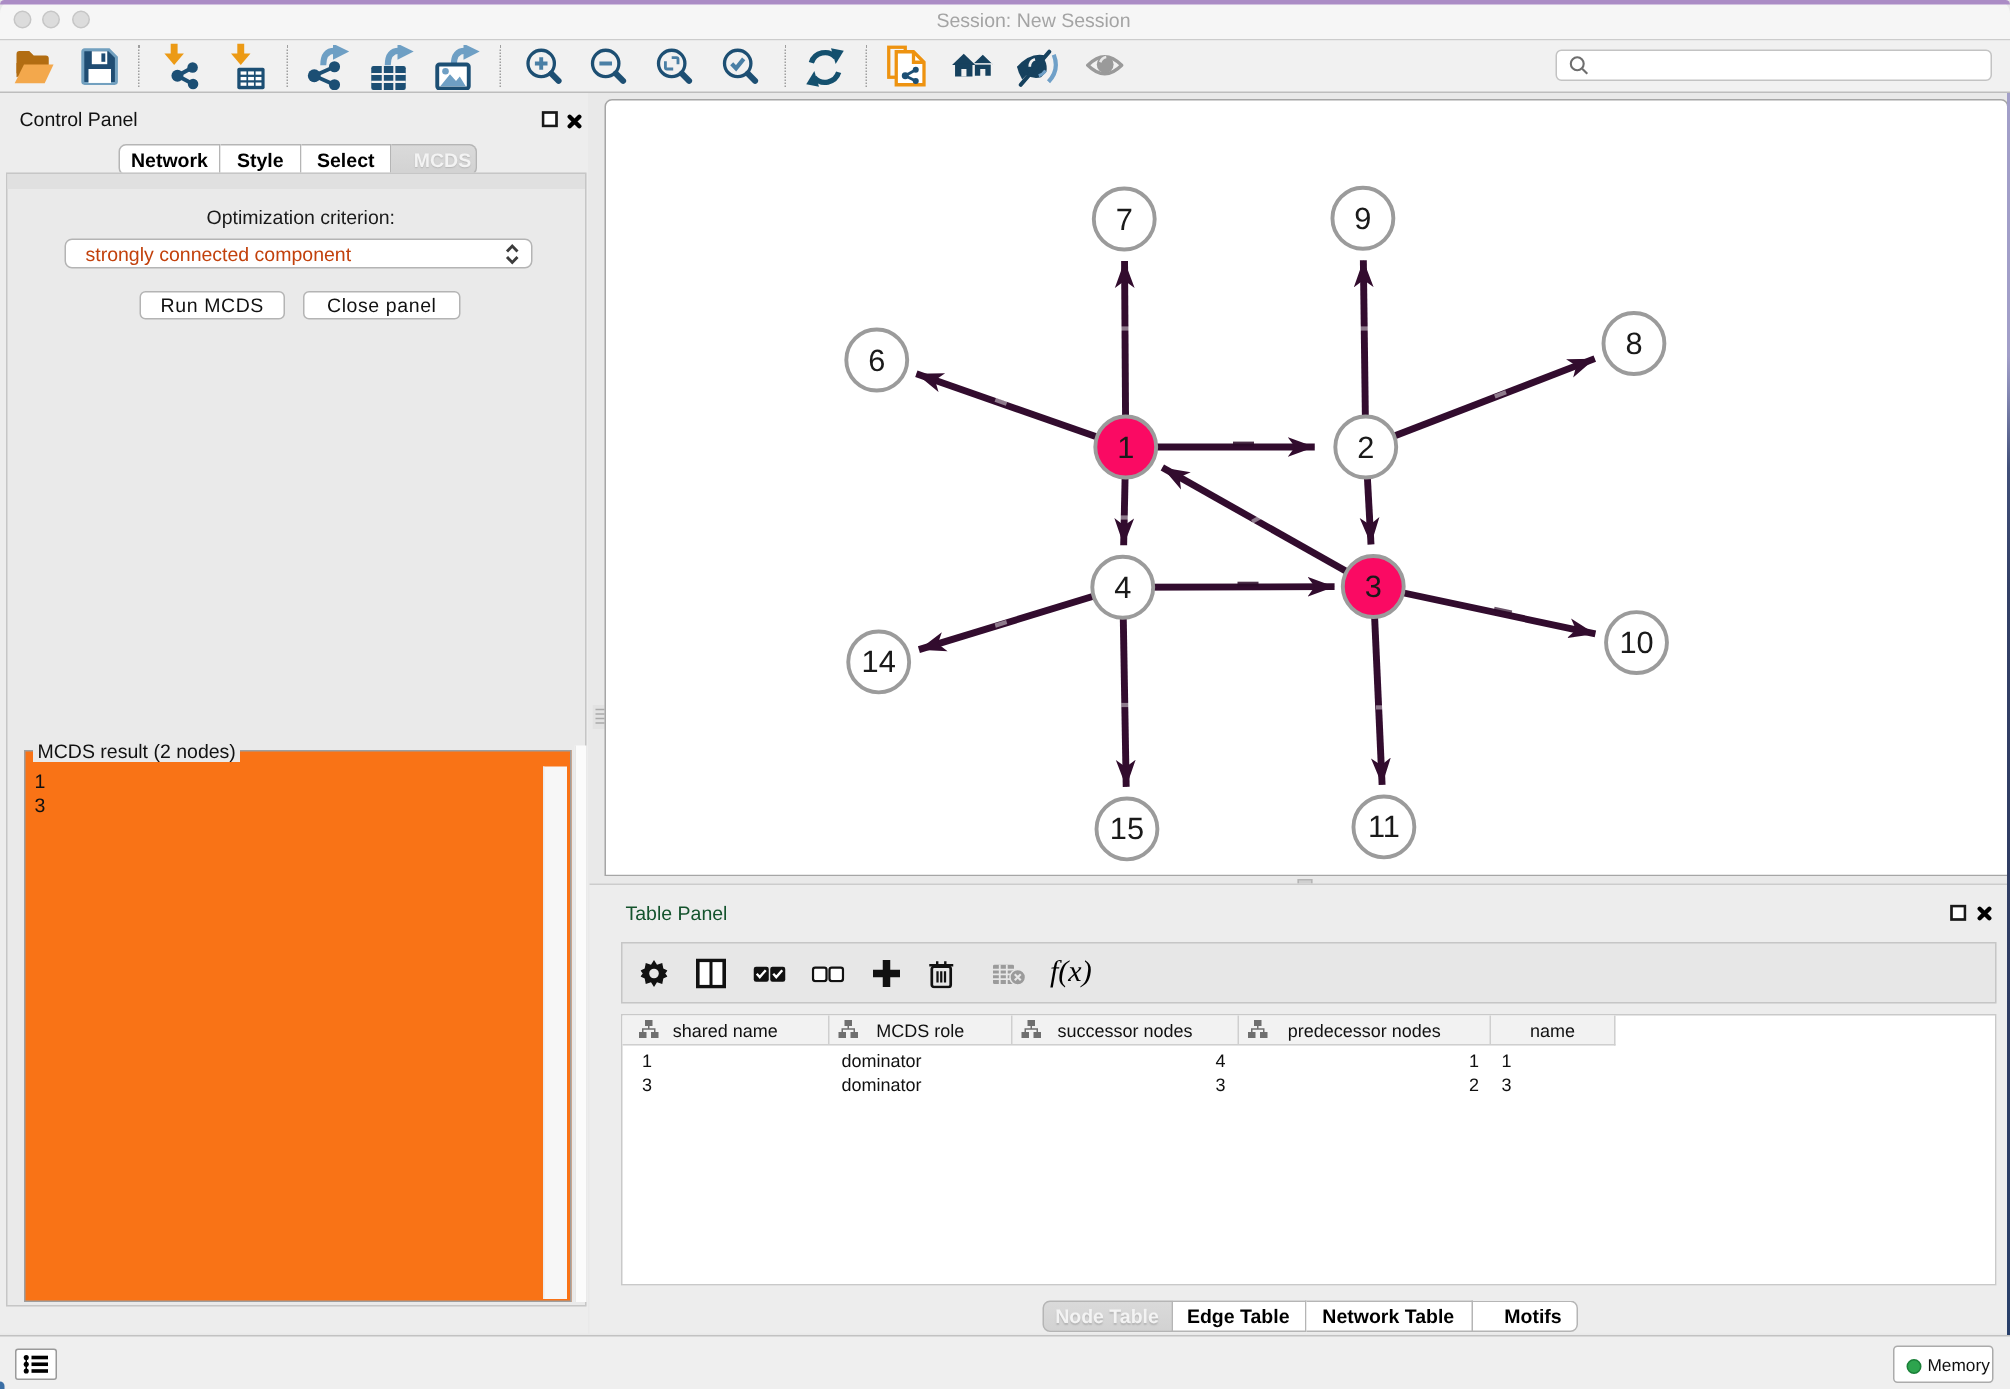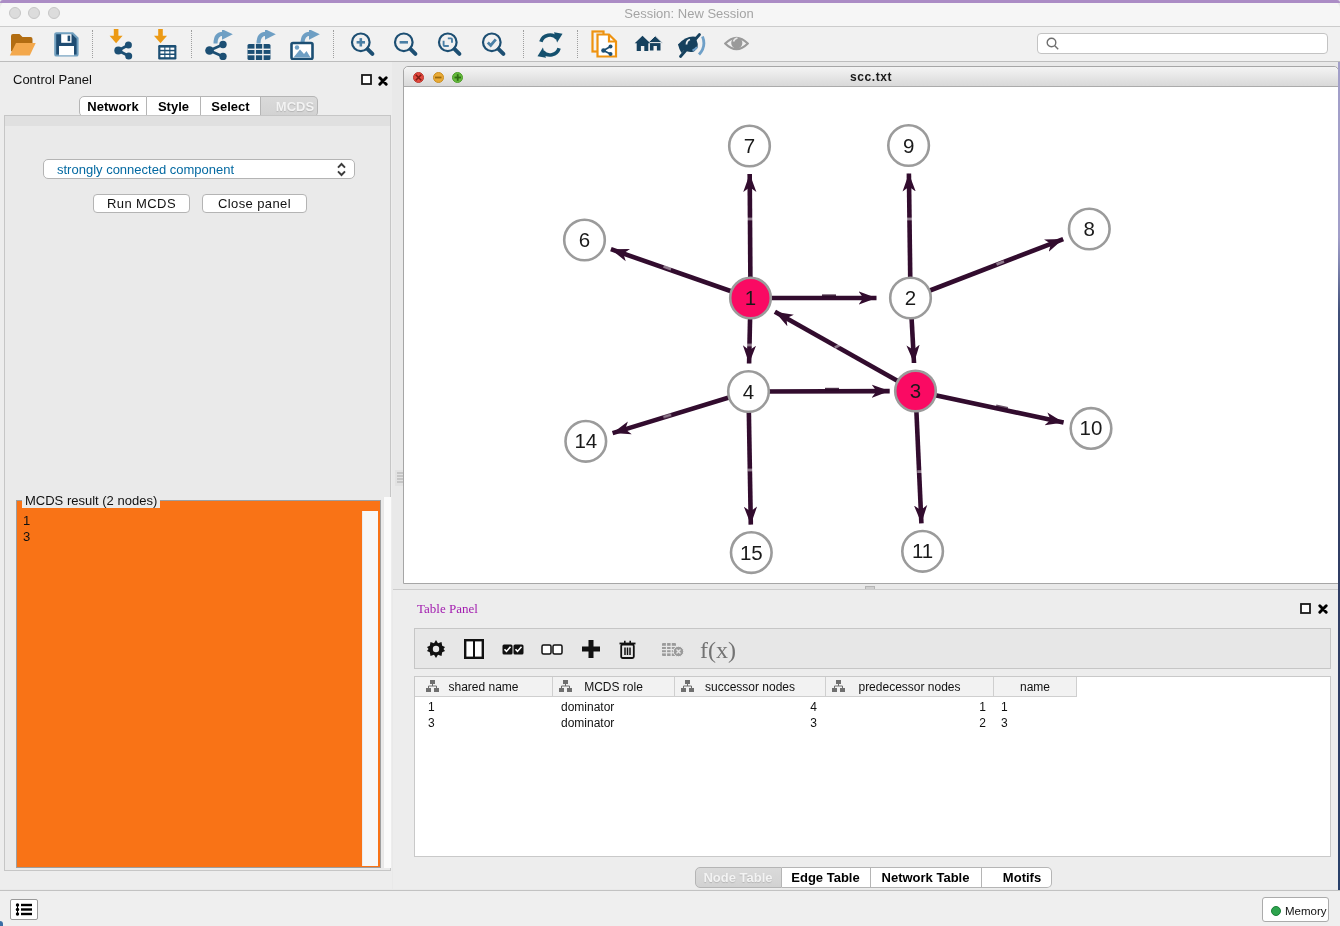--- a/index.html
+++ b/index.html
@@ -31,21 +31,21 @@
  display:flex;align-items:center;justify-content:center;box-sizing:border-box;height:21px;}
 .tab.first{border-left:1px solid #b5b5b5;border-radius:5px 0 0 5px;}
 .tab.last{border-radius:0 5px 5px 0;padding-left:12px;}
 .tab.sel{background:linear-gradient(#dadada,#d2d2d2);color:#f3f3f3;
  text-shadow:0 1px 1px #b5b5b5;}
 #innerpanel{position:absolute;left:4px;top:53px;width:387px;height:756px;
  background:#eaeaea;border:1px solid #c6c6c6;box-sizing:border-box;}
 #innerpanel .band{position:absolute;left:0;top:0;width:100%;height:10px;background:#e0e0e0;}
 #optlab{position:absolute;left:8px;top:75px;width:385px;text-align:center;font-size:13px;color:#1a1a1a;}
 #dropdown{position:absolute;left:43px;top:97px;width:312px;height:20px;background:#ffffff;
- border:1px solid #b4b4b4;border-radius:5px;box-sizing:border-box;font-size:13px;color:#0369a1;}
+ border:1px solid #b4b4b4;border-radius:5px;box-sizing:border-box;font-size:13px;color:#c2410c;}
 #dropdown .txt{position:absolute;left:13px;top:2px;}
 .btn{position:absolute;height:19px;background:#ffffff;border:1px solid #b4b4b4;
  border-radius:4px;box-sizing:border-box;font-size:13px;color:#111;letter-spacing:0.4px;
  display:flex;align-items:center;justify-content:center;}
 #fieldset{position:absolute;left:16px;top:438px;width:365px;height:368px;
  border:1px solid #9e9e9e;background:#f97316;box-sizing:border-box;text-align:center;}
 #fieldset .legend{position:absolute;left:5px;top:-8px;background:#eaeaea;
  padding:0 3px;font-size:13px;color:#111;}
 #fieldset .line{position:absolute;left:6px;font-size:13px;color:#111;}
 #fieldset .track{position:absolute;right:2px;top:10px;width:15px;height:355px;
@@ -58,21 +58,21 @@
 #nettitle{position:absolute;left:0;top:0;width:100%;height:20px;
  background:linear-gradient(#f4f4f4,#d9d9d9);border-bottom:1px solid #ababab;
  border-radius:5px 5px 0 0;box-sizing:border-box;}
 #nettitle .t{position:absolute;width:100%;text-align:center;top:3px;
  font-size:12px;font-weight:bold;color:#1a1a1a;letter-spacing:0.6px;}
 .tl{position:absolute;top:4.5px;width:11px;height:11px;border-radius:50%;box-sizing:border-box;}
 #canvas{position:absolute;left:0;top:20px;width:934px;height:496px;background:#ffffff;}
 
 #tablepanel{left:393px;top:589px;width:947px;height:300px;background:#ededed;
  border-top:1px solid #cccccc;box-sizing:border-box;}
-#tablepanel .hdr{position:absolute;left:24px;top:11px;font-size:13px;color:#a21caf;font-family:Liberation Serif, serif;}
+#tablepanel .hdr{position:absolute;left:24px;top:11px;font-size:13px;color:#14532d;}
 #ttool{position:absolute;left:21px;top:38px;width:917px;height:41px;background:#e7e7e7;
  border:1px solid #c6c6c6;box-sizing:border-box;}
 #ttable{position:absolute;left:21px;top:86px;width:917px;height:181px;background:#ffffff;
  border:1px solid #c9c9c9;box-sizing:border-box;}
 #thead{position:absolute;left:0;top:0;width:661px;height:19px;background:#f2f2f2;
  border-right:1px solid #cfcfcf;border-bottom:1px solid #cfcfcf;}
 .hcell{position:absolute;top:0;height:19px;border-left:1px solid #cfcfcf;box-sizing:border-box;}
 .hcell .txt{position:absolute;width:100%;text-align:center;top:3px;font-size:12px;color:#111;}
 .cell{position:absolute;font-size:12px;color:#111;}
 #btabs{position:absolute;left:301.5px;top:277px;height:31px;display:flex;
@@ -245,20 +245,21 @@
   <div id="ctrltabs">
     <div class="tab first" style="width:68px">Network</div>
     <div class="tab" style="width:54px">Style</div>
     <div class="tab" style="width:60px">Select</div>
     <div class="tab sel last" style="width:57px">MCDS</div>
   </div>
   <div id="innerpanel">
       <div class="band"></div>
     </div>
   <div id="ctrlscroll"></div>
+  <div id="optlab">Optimization criterion:</div>
   <div id="dropdown">
       <div class="txt">strongly connected component</div>
     <svg width="11" height="15" style="position:absolute;right:7px;top:1.5px" viewBox="0 0 11 15">
       <path d="M2,5.7 L5.5,2 L9,5.7" fill="none" stroke="#3c3c3c" stroke-width="1.9"></path>
       <path d="M2,9.3 L5.5,13 L9,9.3" fill="none" stroke="#3c3c3c" stroke-width="1.9"></path>
     </svg>
   </div>
   <div class="btn" style="left:93px;top:132px;width:97px">Run MCDS</div>
   <div class="btn" style="left:202px;top:132px;width:105px">Close panel</div>
   <div id="fieldset">
@@ -277,32 +278,20 @@
 
 <svg class="abs" width="10" height="16" style="left:395px;top:470px" viewBox="0 0 10 16">
  <rect x="0" y="0" width="10" height="16" fill="#e2e2e2"></rect>
  <line x1="2" y1="3" x2="8" y2="3" stroke="#aaa" stroke-width="1"></line>
  <line x1="2" y1="6" x2="8" y2="6" stroke="#aaa" stroke-width="1"></line>
  <line x1="2" y1="9" x2="8" y2="9" stroke="#aaa" stroke-width="1"></line>
  <line x1="2" y1="12" x2="8" y2="12" stroke="#aaa" stroke-width="1"></line>
 </svg>
 
 <div id="netwin" class="abs">
-  <div id="nettitle">
-    <div class="tl" style="left:9px;background:#e5493f;border:1px solid #b9362e"></div>
-    <div class="tl" style="left:28.5px;background:#e9aa35;border:1px solid #cb8f21"></div>
-    <div class="tl" style="left:48px;background:#64ba3c;border:1px solid #4d9d2a"></div>
-    <svg style="position:absolute;left:9px;top:4.5px" width="50" height="11" viewBox="0 0 50 11">
-      <path d="M2.8,2.8 L8.2,8.2 M8.2,2.8 L2.8,8.2" stroke="#7e1d14" stroke-width="1.6"></path>
-      <line x1="22" y1="5.5" x2="28.5" y2="5.5" stroke="#9a6a0e" stroke-width="1.8"></line>
-      <line x1="41.5" y1="5.5" x2="48" y2="5.5" stroke="#2f6d15" stroke-width="1.8"></line>
-      <line x1="44.7" y1="2.2" x2="44.7" y2="8.8" stroke="#2f6d15" stroke-width="1.8"></line>
-    </svg>
-    <div class="t">scc.txt</div>
-  </div>
   <div id="canvas">
     <svg width="934" height="496" viewBox="0 0 934 496" id="graph">
 <g transform="translate(4,0)">
 <defs>
             <marker id="ah" markerUnits="userSpaceOnUse" markerWidth="20" markerHeight="15" refX="18" refY="7" orient="auto">
 <path d="M18,7 L0,0.4 L4.8,7 L0,13.6 Z" fill="#320c2e"></path>
             </marker>
           </defs>
 <line x1="342.5" y1="211.0" x2="341.7" y2="87.0" stroke="#320c2e" stroke-width="4.6" marker-end="url(#ah)"></line>
 <line x1="342.5" y1="211.0" x2="202.9" y2="162.2" stroke="#320c2e" stroke-width="4.6" marker-end="url(#ah)"></line>
@@ -409,21 +398,21 @@
       <rect x="0" y="0" width="14" height="13" rx="1"></rect>
       </g>
       <line x1="0" y1="3.4" x2="14" y2="3.4" stroke="#e7e7e7" stroke-width="1.2"></line>
       <line x1="0" y1="6.6" x2="14" y2="6.6" stroke="#e7e7e7" stroke-width="1.2"></line>
       <line x1="0" y1="9.8" x2="14" y2="9.8" stroke="#e7e7e7" stroke-width="1.2"></line>
       <line x1="4.5" y1="0" x2="4.5" y2="13" stroke="#e7e7e7" stroke-width="1.2"></line>
       <line x1="9.2" y1="0" x2="9.2" y2="13" stroke="#e7e7e7" stroke-width="1.2"></line>
       <circle cx="16.5" cy="8.5" r="5.2" fill="#9b9b9b" stroke="#e7e7e7" stroke-width="1"></circle>
       <path d="M14.5,6.5 L18.5,10.5 M18.5,6.5 L14.5,10.5" stroke="#e7e7e7" stroke-width="1.4"></path>
     </svg>
-    <div style="position:absolute;left:285px;top:8px;font-family:'Liberation Serif',serif;font-size:24px;color:#737373">f(x)</div>
+    <div style="position:absolute;left:285px;top:8px;font-family:'Liberation Serif',serif;font-style:italic;font-size:20px;color:#000000">f(x)</div>
   </div>
   <div id="ttable">
     <div id="thead">
       <div class="hcell" style="left:0;width:137px;border-left:none">
           <div class="txt">shared name</div>
         </div>
       <div class="hcell" style="left:137px;width:122px">
           <div class="txt">MCDS role</div>
         </div>
       <div class="hcell" style="left:259px;width:151px">

